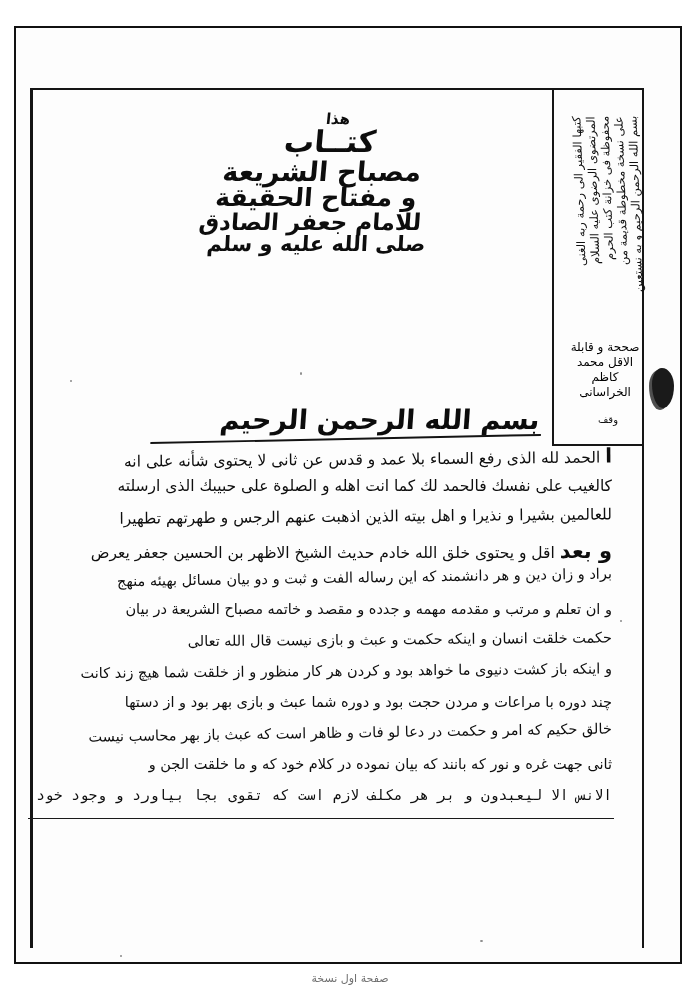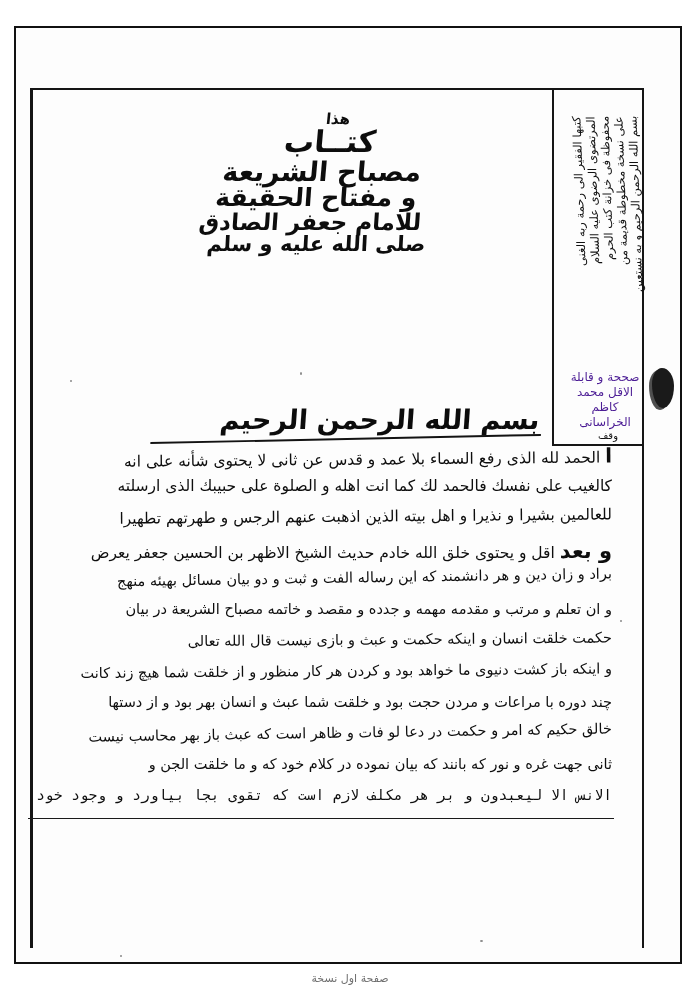--- a/index.html
+++ b/index.html
@@ -187,29 +187,28 @@
     white-space: nowrap;
     letter-spacing: -0.5px;
   }
   .margin-sig {
     position: absolute;
     left: 566px;
     top: 340px;
     width: 78px;
     text-align: center;
     font-size: 12px;
-    color: #4c1d95;
+    color: #000000;
     direction: rtl;
     line-height: 1.25;
-    margin-top: 30px;
   }
   .margin-stamp {
     position: absolute;
     left: 598px;
-    top: 430px;
+    top: 414px;
     font-size: 10px;
     color: #111;
     direction: rtl;
   }
 
   
   .bottom-caption {
     position: absolute;
     left: 180px;
     top: 972px;
@@ -275,21 +274,21 @@
     <div class="ink bline dense">
       <span>و ان تعلم و مرتب و مقدمه مهمه و جدده و مقصد و خاتمه مصباح الشريعة در بيان</span>
     </div>
     <div class="ink bline dense tilt1">
       <span>حكمت خلقت انسان و اينكه حكمت و عبث و بازى نيست قال الله تعالى</span>
     </div>
     <div class="ink bline dense tilt1">
       <span>و اينكه باز كشت دنيوى ما خواهد بود و كردن هر كار منظور و از خلقت شما هيچ زند كانت</span>
     </div>
     <div class="ink bline dense">
-      <span>چند دوره با مراعات و مردن حجت بود و خلقت شما عبث و انسان بهر بود و از دستها</span>
+      <span>چند دوره با مراعات و مردن حجت بود و دوره شما عبث و بازى بهر بود و از دستها</span>
     </div>
     <div class="ink bline dense tilt2">
       <span>خالق حكيم كه امر و حكمت در دعا لو فات و ظاهر است كه عبث باز بهر محاسب نيست</span>
     </div>
     <div class="ink bline dense">
       <span>ثانى جهت غره و نور كه بانند كه بيان نموده در كلام خود كه و ما خلقت الجن و</span>
     </div>
     <div class="ink bline dense final">
       <span>الانس الا ليعبدون و بر هر مكلف لازم است كه تقوى بجا بياورد و وجود خود را</span>
     </div>

